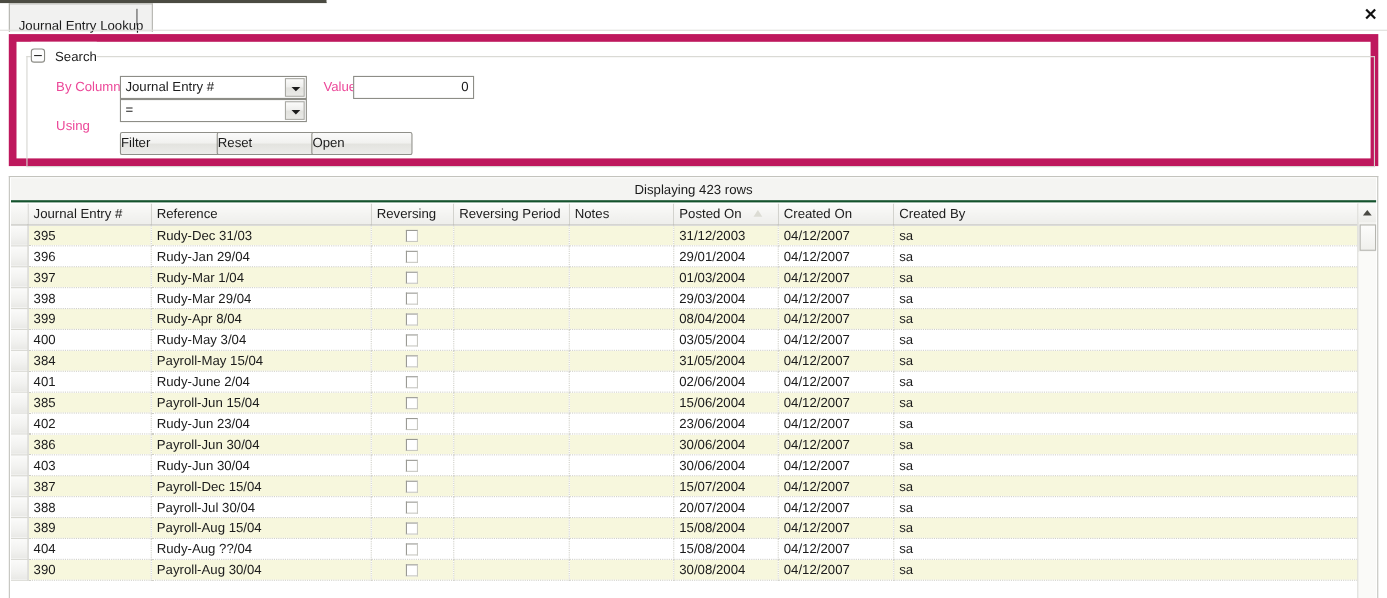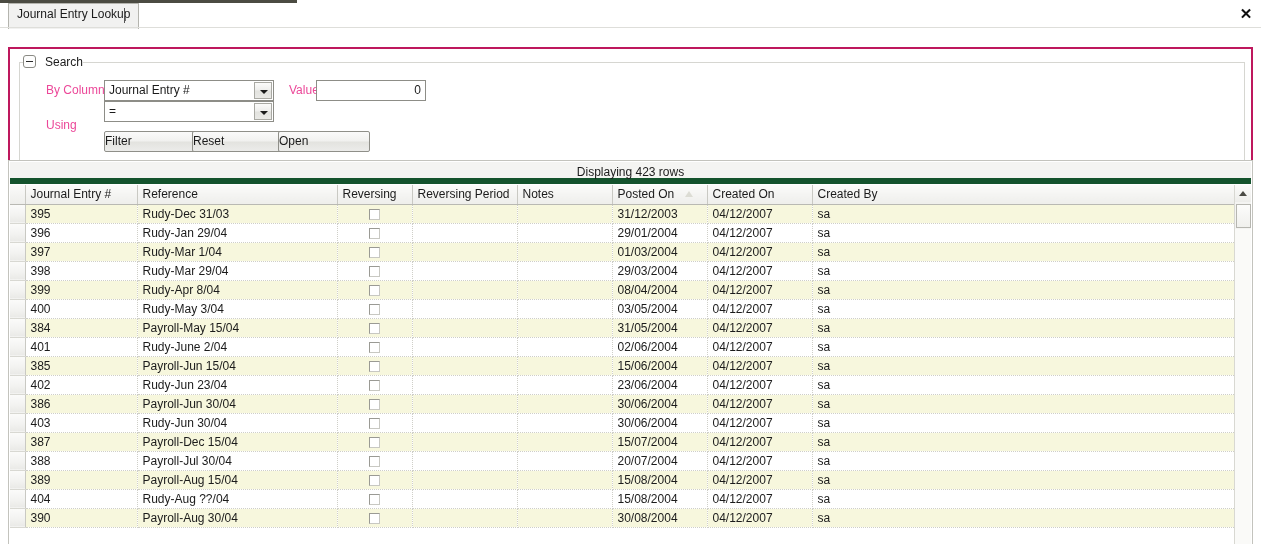--- a/index.html
+++ b/index.html
@@ -42,21 +42,21 @@
   .tabstrip {
     position: absolute;
     left: 0; top: 3px;
     width: 1261px; height: 24px;
     background: #ffffff;
   }
   .tab {
     position: absolute;
     left: 8px; top: 0px;
     height: 26px;
-    padding: 2px 8px 0 8px;
+    padding: 11px 8px 0 8px;
     box-sizing: border-box;
     background: #f1f1f0;
     border: 1px solid #b4b4ae;
     border-bottom: none;
     font-size: 12px;
     color: #1b1b1b;
     line-height: 17px;
     white-space: nowrap;
   }
   .tab-caret {
@@ -82,25 +82,25 @@
     line-height: 18px;
     text-align: center;
     color: #101010;
     cursor: pointer;
     user-select: none;
   }
 
   
   .panel {
     position: absolute;
-    left: 8px; top: 47px;
+    left: 8px; top: 31px;
     width: 1245px; height: 120px;
     box-sizing: border-box;
     background: #ffffff;
-    border: 2px solid #be185d;
+    border: 7px solid #be185d;
   }
   .group-line-top {
     position: absolute;
     left: 9px; top: 13px;
     width: 1226px; height: 1px;
     background: #d6d6d1;
   }
   .group-line-left {
     position: absolute;
     left: 9px; top: 13px;
@@ -237,21 +237,21 @@
     border-bottom: none;
     background: #ffffff;
     overflow: hidden;
   }
   .statusbar {
     position: absolute;
     left: 1px; top: 1px;
     width: 1241px; height: 22px;
     box-sizing: border-box;
     background: #f4f4f2;
-    border-bottom: 6px solid #14532d;
+    border-bottom: 2px solid #14532d;
     font-size: 12px;
     color: #1b1b1b;
     line-height: 21px;
     text-align: center;
     white-space: nowrap;
   }
 
   .gridinner {
     position: absolute;
     left: 1px; top: 24px;

